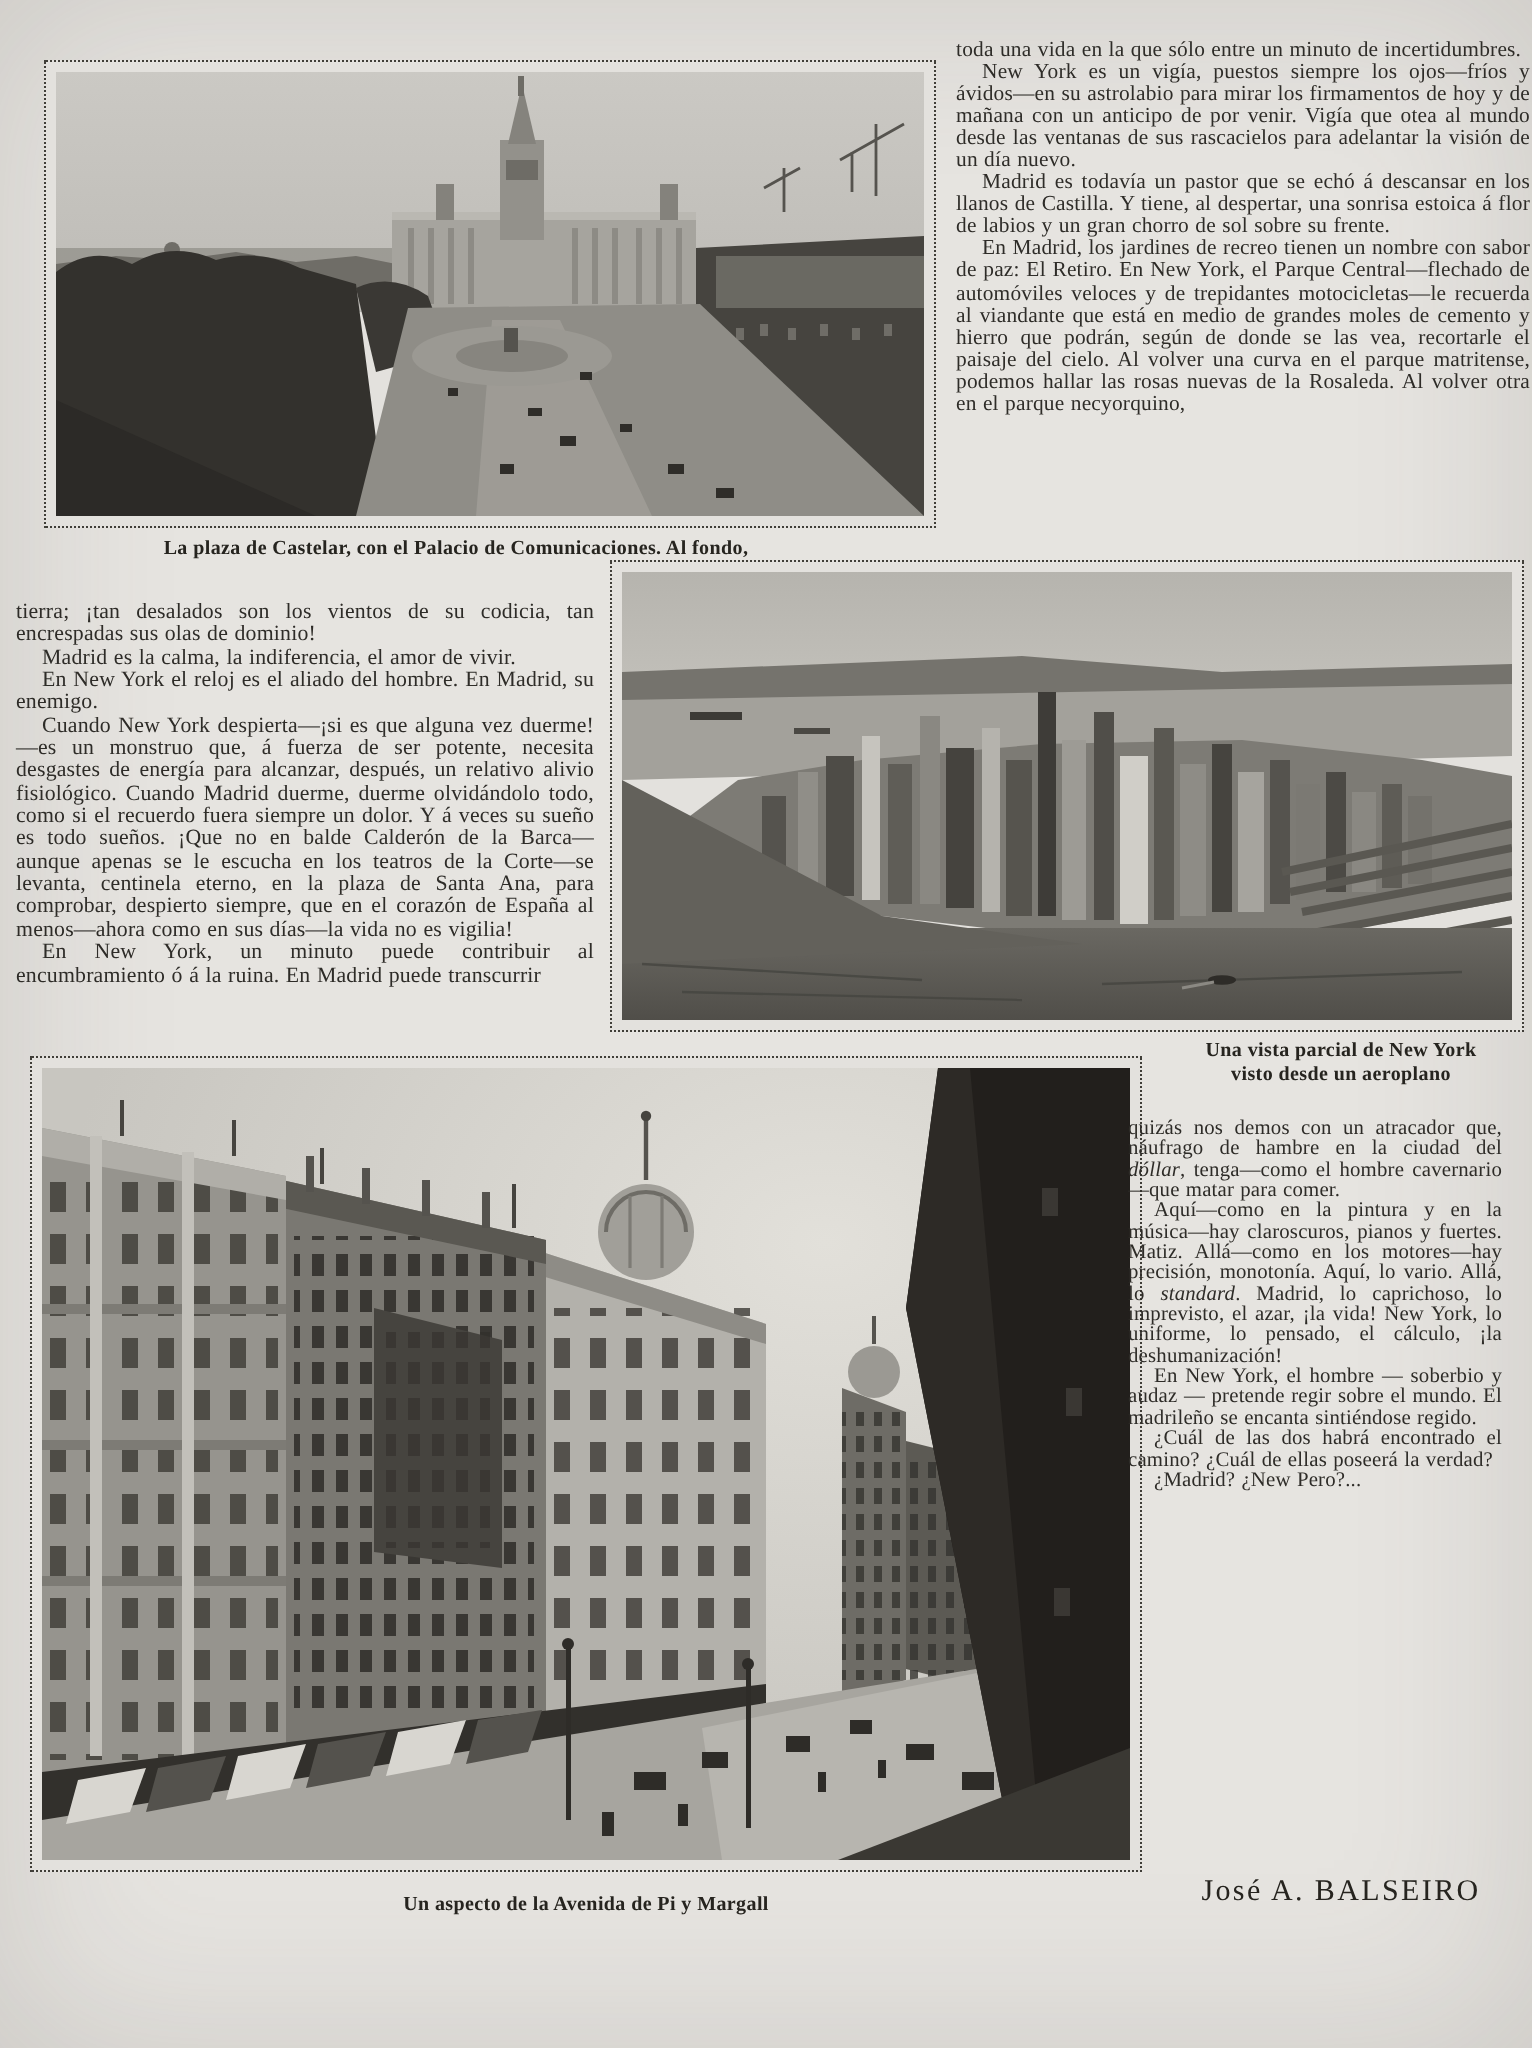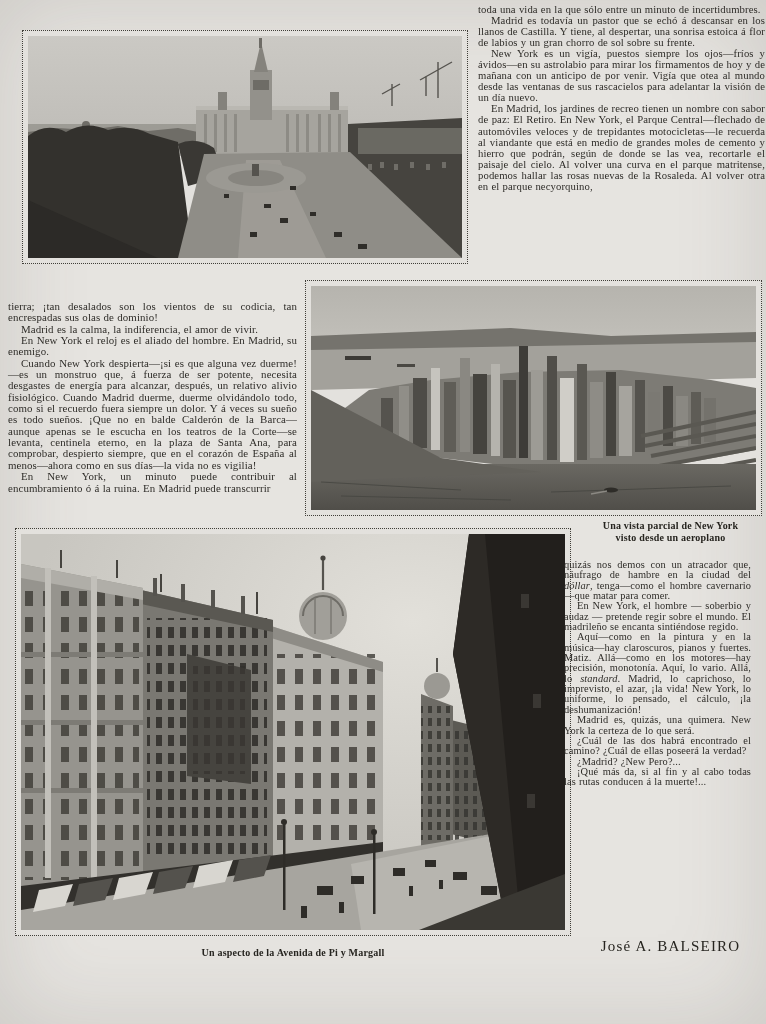--- a/index.html
+++ b/index.html
@@ -32,21 +32,21 @@
     position:absolute;
     text-align:justify;
     letter-spacing:.1px;
     word-spacing:.4px;
     hyphens:auto;
     -webkit-hyphens:auto;
   }
   .col p{margin:0;text-indent:13px;}
   .col p.cont{text-indent:0;}
   .col em{font-style:italic;}
-  #col-top-right{left:478px;top:4px;width:287px;font-size:10.7px;line-height:11.05px;}
+  #col-top-right{left:478px;top:20px;width:287px;font-size:10.7px;line-height:11.05px;}
   #col-mid-left{left:8px;top:301px;width:289px;font-size:10.9px;line-height:11.35px;}
   #col-bottom-right{left:564px;top:560px;width:187px;font-size:10.4px;line-height:10.35px;}
   #author{
     position:absolute;left:577px;top:938px;width:187px;
     text-align:center;font-size:15px;letter-spacing:1.2px;color:#26241f;
   }
 </style>
 </head>
 <body>
 
@@ -122,26 +122,27 @@
         <rect x="306" y="196" width="8" height="5"></rect>
           <rect x="196" y="158" width="5" height="4"></rect>
         <rect x="262" y="150" width="6" height="4"></rect>
           <rect x="330" y="208" width="9" height="5"></rect>
       </g>
 
       <polygon points="0,164 130,222 0,222" fill="#2c2a27"></polygon>
     </svg>
   </div>
   <div class="caption" style="left:8px;top:269px;width:440px;">
+    <div>La plaza de Castelar, con el Palacio de Comunicaciones. Al fondo,</div>
   </div>
 
   <div class="col" id="col-top-right">
       <p class="cont">toda una vida en la que sólo entre un minuto de incertidumbres.</p>
+      <p>New York es un vigía, puestos siempre los ojos—fríos y ávidos—en su astrolabio para mirar los firmamentos de hoy y de mañana con un anticipo de por venir. Vigía que otea al mundo desde las ventanas de sus rascacielos para adelantar la visión de un día nuevo.</p>
       <p>Madrid es todavía un pastor que se echó á descansar en los llanos de Castilla. Y tiene, al despertar, una sonrisa estoica á flor de labios y un gran chorro de sol sobre su frente.</p>
-      <p>New York es un vigía, puestos siempre los ojos—fríos y ávidos—en su astrolabio para mirar los firmamentos de hoy y de mañana con un anticipo de por venir. Vigía que otea al mundo desde las ventanas de sus rascacielos para adelantar la visión de un día nuevo.</p>
       <p>En Madrid, los jardines de recreo tienen un nombre con sabor de paz: El Retiro. En New York, el Parque Central—flechado de automóviles veloces y de trepidantes motocicletas—le recuerda al viandante que está en medio de grandes moles de cemento y hierro que podrán, según de donde se las vea, recortarle el paisaje del cielo. Al volver una curva en el parque matritense, podemos hallar las rosas nuevas de la Rosaleda. Al volver otra en el parque necyorquino,</p>
     </div>
 
   <div class="col" id="col-mid-left">
       <p class="cont">tierra; ¡tan desalados son los vientos de su codicia, tan encrespadas sus olas de dominio!</p>
       <p>Madrid es la calma, la indiferencia, el amor de vivir.</p>
       <p>En New York el reloj es el aliado del hombre. En Madrid, su enemigo.</p>
       <p>Cuando New York despierta—¡si es que alguna vez duerme!—es un monstruo que, á fuerza de ser potente, necesita desgastes de energía para alcanzar, después, un relativo alivio fisiológico. Cuando Madrid duerme, duerme olvidándolo todo, como si el recuerdo fuera siempre un dolor. Y á veces su sueño es todo sueños. ¡Que no en balde Calderón de la Barca—aunque apenas se le escucha en los teatros de la Corte—se levanta, centinela eterno, en la plaza de Santa Ana, para comprobar, despierto siempre, que en el corazón de España al menos—ahora como en sus días—la vida no es vigilia!</p>
       <p>En New York, un minuto puede contribuir al encumbramiento ó á la ruina. En Madrid puede transcurrir</p>
     </div>
@@ -329,23 +330,21 @@
 
       <polygon points="398,396 544,340 544,396" fill="#3a3833"></polygon>
     </svg>
   </div>
   <div class="caption" style="left:15px;top:947px;width:556px;">
     <div>Un aspecto de la Avenida de Pi y Margall</div>
   </div>
 
   <div class="col" id="col-bottom-right">
       <p class="cont">quizás nos demos con un atracador que, náufrago de hambre en la ciudad del <em>dóllar</em>, tenga—como el hombre cavernario—que matar para comer.</p>
+      <p>Aquí—como en la pintura y en la música—hay claroscuros, pianos y fuertes. Matiz. Allá—como en los motores—hay precisión, monotonía. Aquí, lo vario. Allá, lo <em>standard</em>. Madrid, lo caprichoso, lo imprevisto, el azar, ¡la vida! New York, lo uniforme, lo pensado, el cálculo, ¡la deshumanización!</p>
       <p>En New York, el hombre — soberbio y audaz — pretende regir sobre el mundo. El madrileño se encanta sintiéndose regido.</p>
-      <p>Aquí—como en la pintura y en la música—hay claroscuros, pianos y fuertes. Matiz. Allá—como en los motores—hay precisión, monotonía. Aquí, lo vario. Allá, lo <em>standard</em>. Madrid, lo caprichoso, lo imprevisto, el azar, ¡la vida! New York, lo uniforme, lo pensado, el cálculo, ¡la deshumanización!</p>
-      <p>Madrid es, quizás, una quimera. New York la certeza de lo que será.</p>
       <p>¿Cuál de las dos habrá encontrado el camino? ¿Cuál de ellas poseerá la verdad?</p>
       <p>¿Madrid? ¿New Pero?...</p>
-      <p>¡Qué más da, si al fin y al cabo todas las rutas conducen á la muerte!...</p>
     </div>
 
   <div id="author">José A. BALSEIRO</div>
 
 </div>
 
 </body></html>

